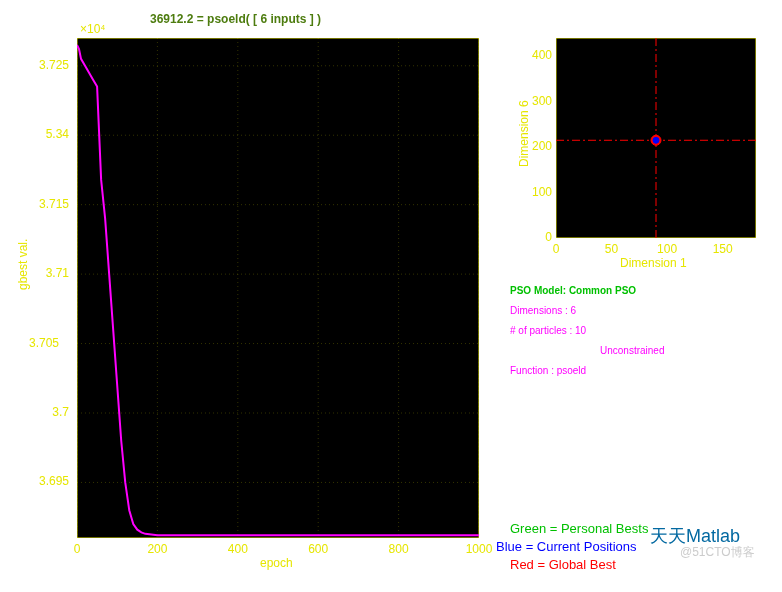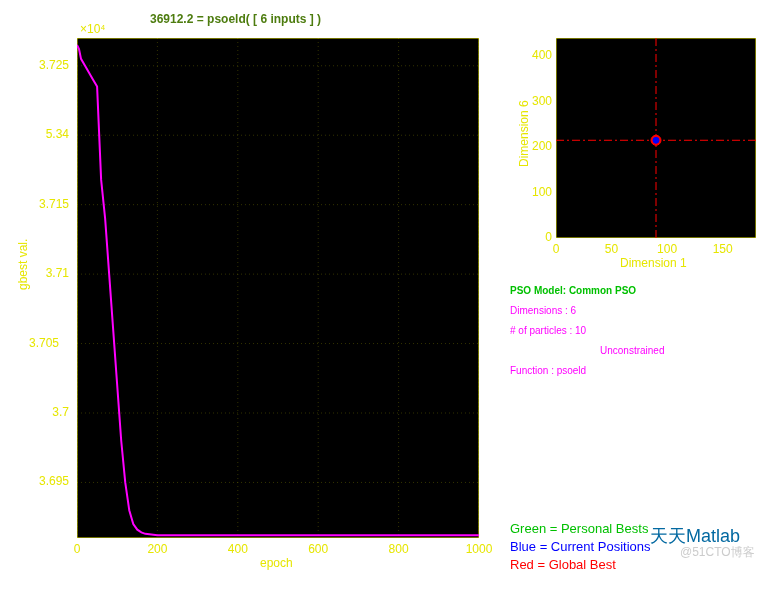--- a/index.html
+++ b/index.html
@@ -123,17 +123,17 @@
 <div class="axis-label" style="left:517px; top:167px; transform:rotate(-90deg); transform-origin:left top;">Dimension 6</div>
 <div class="axis-label" style="left:620px; top:256px;">Dimension 1</div>
 
 <div class="info" style="left:510px; top:285px; color:#00c000; font-weight:bold;">PSO Model: Common PSO</div>
 <div class="info" style="left:510px; top:305px;">Dimensions : 6</div>
 <div class="info" style="left:510px; top:325px;"># of particles : 10</div>
 <div class="info" style="left:600px; top:345px;">Unconstrained</div>
 <div class="info" style="left:510px; top:365px;">Function : psoeld</div>
 
 <div class="legend" style="left:510px; top:498px; color:#00c000;">Green = Personal Bests</div>
-<div class="legend" style="left:510px; top:516px; color:#0000ff;">Blue  = Current Positions</div>
+<div class="legend" style="left:496px; top:516px; color:#0000ff;">Blue  = Current Positions</div>
 <div class="legend" style="left:510px; top:534px; color:#ff0000;">Red   = Global Best</div>
 
 <div class="watermark" style="left:650px; top:524px;">天天Matlab</div>
 <div class="watermark2" style="left:680px; top:544px;">@51CTO博客</div>
 
 </body></html>

